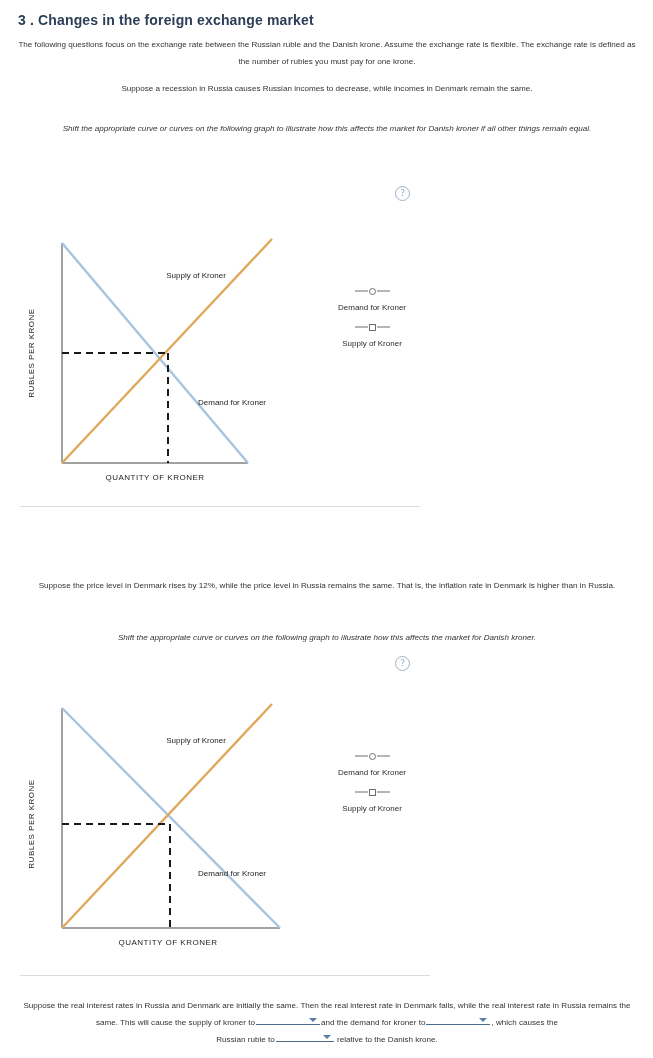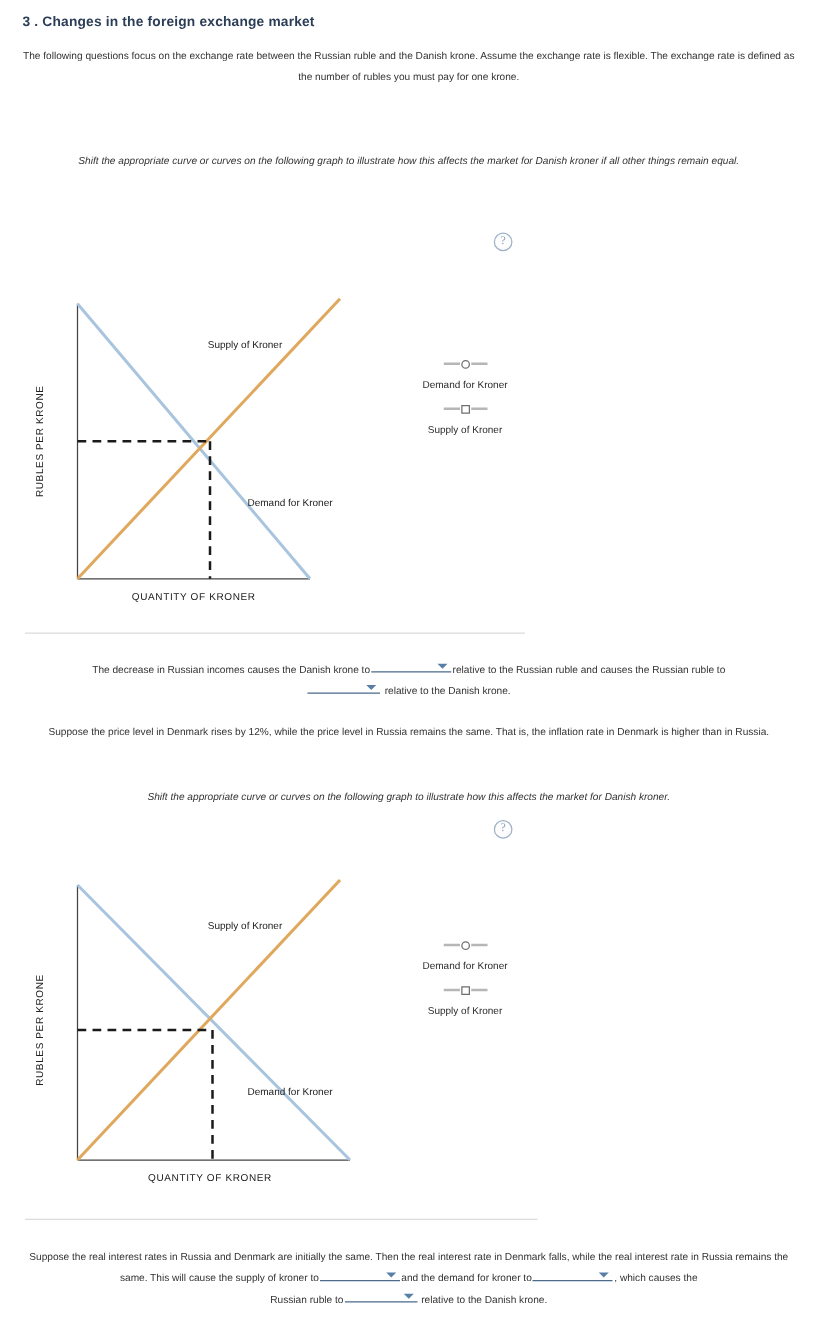--- a/index.html
+++ b/index.html
@@ -22,21 +22,21 @@
     width: 653px;
     height: 1058px;
     padding: 0;
   }
 
   
   .section-title {
     position: absolute;
     left: 18px;
     top: 12px;
-    font-size: 11px;
+    font-size: 14px;
     font-weight: bold;
     color: #2c3e57;
     letter-spacing: 0.15px;
   }
 
   
   .para {
     position: absolute;
     font-size: 8.1px;
     line-height: 17px;
@@ -149,20 +149,21 @@
 </style>
 </head>
 <body>
 
 <div class="page">
 
   <div class="section-title">3 . Changes in the foreign exchange market</div>
 
   <div class="para" style="left:18px; top:36px; width:618px;">The following questions focus on the exchange rate between the Russian ruble and the Danish krone. Assume the exchange rate is flexible. The exchange rate is defined as the number of rubles you must pay for one krone.</div>
 
+  <div class="para" style="left:18px; top:80px; width:618px;">Suppose a recession in Russia causes Russian incomes to decrease, while incomes in Denmark remain the same.</div>
 
   <div class="para italic" style="left:18px; top:120px; width:618px;">Shift the appropriate curve or curves on the following graph to illustrate how this affects the market for Danish kroner if all other things remain equal.</div>
 
 
   <div class="help-icon" style="left:395px; top:186px;">?</div>
 
   <div class="graph-block" style="left:0px; top:225px;">
     <svg class="graph-svg" width="440" height="265" viewBox="0 0 440 265">
 
       <line x1="62" y1="18" x2="62" y2="238" stroke="#444444" stroke-width="1"></line>
@@ -197,21 +198,20 @@
           <span class="legend-sq"></span>
           <span class="legend-seg"></span>
         </div>
         <div class="legend-label">Supply of Kroner</div>
       </div>
     </div>
   </div>
 
   <div class="divider" style="left:20px; top:506px; width:400px;"></div>
 
-  <div class="para" style="left:18px; top:527px; width:618px;"><span>The decrease in Russian incomes causes the Danish krone to</span><span class="dd"><span class="caret"></span></span><span>relative to the Russian ruble and causes the Russian ruble to</span><br><span class="dd short"><span class="caret"></span></span> <span>relative to the Danish krone.</span></div>
 
   <div class="para" style="left:18px; top:577px; width:618px;">Suppose the price level in Denmark rises by 12%, while the price level in Russia remains the same. That is, the inflation rate in Denmark is higher than in Russia.</div>
 
   <div class="para italic" style="left:18px; top:629px; width:618px;">Shift the appropriate curve or curves on the following graph to illustrate how this affects the market for Danish kroner.</div>
 
   <div class="help-icon" style="left:395px; top:656px;">?</div>
 
   <div class="graph-block" style="left:0px; top:690px;">
     <svg class="graph-svg" width="440" height="265" viewBox="0 0 440 265">
       <line x1="62" y1="18" x2="62" y2="238" stroke="#444444" stroke-width="1"></line>

